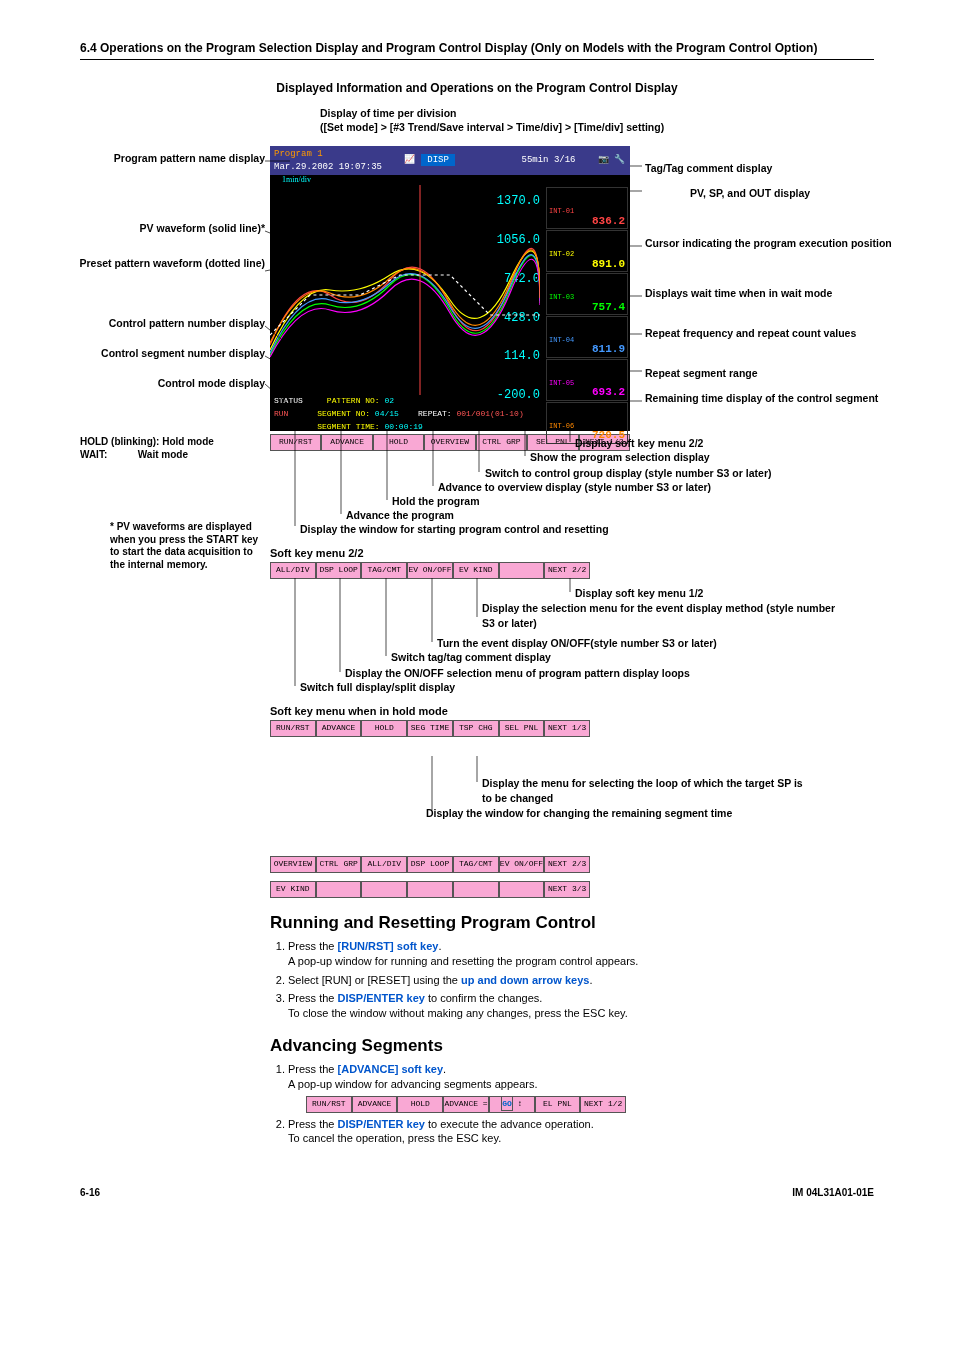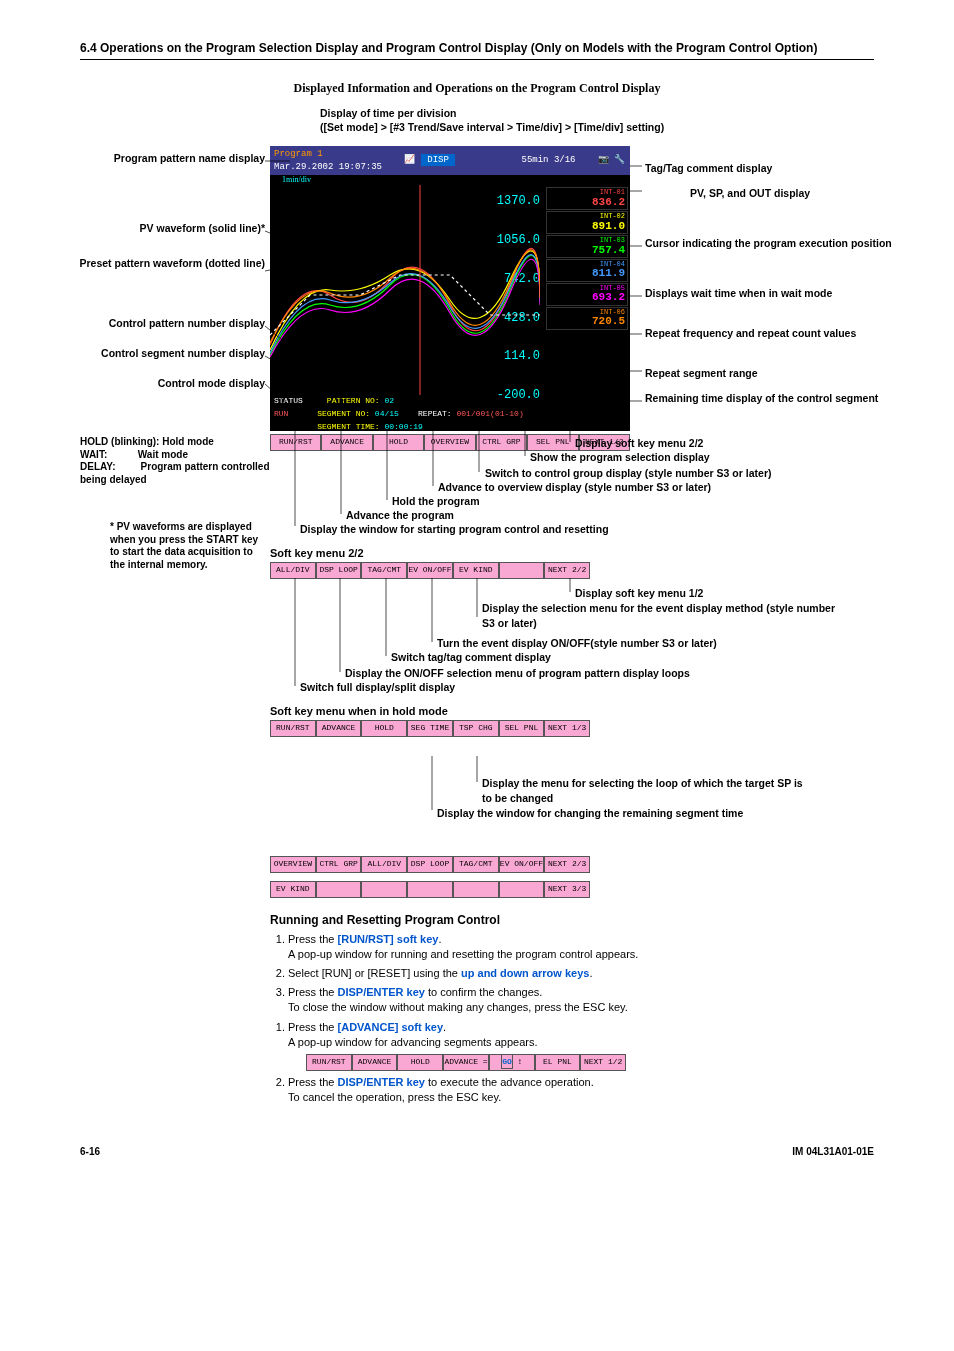--- a/index.html
+++ b/index.html
@@ -15,21 +15,20 @@
     font-size: 12px;
     border-bottom: 1px solid #000;
     padding-bottom: 3px;
     margin-bottom: 20px;
   }
   .main-title {
     font-weight: bold;
     text-align: center;
     font-size: 12px;
     margin-bottom: 6px;
-    font-family: Liberation Serif, serif;
   }
   .blue { color: #0055cc; font-weight: bold; }
   .diagram-area {
     position: relative;
     margin: 10px 0 20px 0;
   }
   .screenshot {
     position: absolute;
     background: #000;
     font-family: "Courier New", monospace;
@@ -60,21 +59,21 @@
     width: 82px;
   }
   .tag-box {
     border: 1px solid #333;
     margin-bottom: 1px;
     font-size: 7px;
     line-height: 1.05;
     padding: 1px 2px;
     text-align: right;
   }
-  .tag-name { color: #0ff; text-align:right; }
+  .tag-name { color: #0ff; text-align:left;margin-top:19px; }
   .tag-val  { font-size: 11px; font-weight: bold; }
   .status-line {
     padding: 1px 4px;
     font-size: 8px;
     color: #0ff;
   }
   .status-line .yellow { color: #ff0; }
   .status-line .white { color: #fff; }
   .status-line .red   { color: #f55; }
   .softkey-row {
@@ -107,21 +106,21 @@
   .note-block {
     position: absolute;
     font-weight: bold;
     font-size: 10px;
     line-height: 1.25;
   }
   .body-text {
     margin-left: 190px;
     max-width: 620px;
   }
-  .body-text .sub-title { font-weight: bold; font-size: 12px; margin-top: 14px; margin-bottom: 4px; }
+  .body-text .sub-title { font-weight: bold; font-size: 17px; margin-top: 14px; margin-bottom: 4px; }
   .body-text ol { margin: 2px 0 6px 18px; padding: 0; }
   .body-text li { margin-bottom: 4px; }
   .page-footer {
     display: flex;
     justify-content: space-between;
     margin-top: 40px;
     font-size: 10px;
     font-weight: bold;
   }
   .mini-strip {
@@ -268,21 +267,20 @@
       <line x1="353" y1="325" x2="353" y2="380"></line>
       <line x1="399" y1="325" x2="399" y2="366"></line>
       <line x1="445" y1="325" x2="445" y2="350"></line>
       <line x1="490" y1="325" x2="490" y2="336"></line>
     </g>
   </svg>
 
   <div class="note-block" style="left:0; top:330px; width:210px;">
     <div>HOLD (blinking): Hold mode</div>
     <div><span>WAIT:</span>&nbsp;&nbsp;&nbsp;&nbsp;&nbsp;&nbsp;&nbsp;&nbsp;&nbsp;&nbsp;&nbsp;<span>Wait mode</span></div>
-    <div><span>DELAY:</span>&nbsp;&nbsp;&nbsp;&nbsp;&nbsp;&nbsp;&nbsp;&nbsp;&nbsp;<span>Program pattern controlled being delayed</span></div>
   </div>
 
   <div class="callout" style="left:495px; top:330px;">Display soft key menu 2/2</div>
   <div class="callout" style="left:450px; top:344px;">Show the program selection display</div>
   <div class="callout" style="left:405px; top:360px;">Switch to control group display (style number S3 or later)</div>
   <div class="callout" style="left:358px; top:374px;">Advance to overview display (style number S3 or later)</div>
   <div class="callout" style="left:312px; top:388px;">Hold the program</div>
   <div class="callout" style="left:266px; top:402px;">Advance the program</div>
   <div class="callout" style="left:220px; top:416px;">Display the window for starting program control and resetting</div>
 
@@ -332,21 +330,21 @@
 </div>
 
 <div class="diagram-area" style="height:80px;">
   <svg class="lines" width="800" height="80">
     <g stroke="#000" stroke-width="0.7">
       <line x1="352" y1="0" x2="352" y2="54"></line>
       <line x1="397" y1="0" x2="397" y2="26"></line>
     </g>
   </svg>
   <div class="callout" style="left:402px; top:20px; white-space:normal; width:330px;">Display the menu for selecting the loop of which the target SP is to be changed</div>
-  <div class="callout" style="left:357px; top:50px;">Display the window for changing the remaining segment time</div>
+  <div class="callout" style="left:346px; top:50px;">Display the window for changing the remaining segment time</div>
 </div>
 
 <div class="softkey-strip">
     <div class="softkey-row" id="skh2">
       <span>OVERVIEW</span>
       <span>CTRL GRP</span>
       <span>ALL/DIV</span>
       <span>DSP LOOP</span>
       <span>TAG/CMT</span>
       <span>EV ON/OFF</span>
@@ -375,20 +373,21 @@
     </li>
     <li>
       <span>Select [RUN] or [RESET] using the </span><span class="blue">up and down arrow keys</span><span>.</span>
     </li>
     <li>
       <span>Press the </span><span class="blue">DISP/ENTER key</span><span> to confirm the changes.</span><br>
       <span>To close the window without making any changes, press the ESC key.</span>
     </li>
   </ol>
 
+  <div class="sub-title">Advancing Segments</div>
   <ol>
     <li>
       <span>Press the </span><span class="blue">[ADVANCE] soft key</span><span>.</span><br>
       <span>A pop-up window for advancing segments appears.</span>
       <div class="softkey-row mini-strip" id="skadv">
           <span>RUN/RST</span>
           <span>ADVANCE</span>
           <span>HOLD</span>
           <span>ADVANCE =</span>
           <span><span class="adv-val">GO</span> ↕</span>

